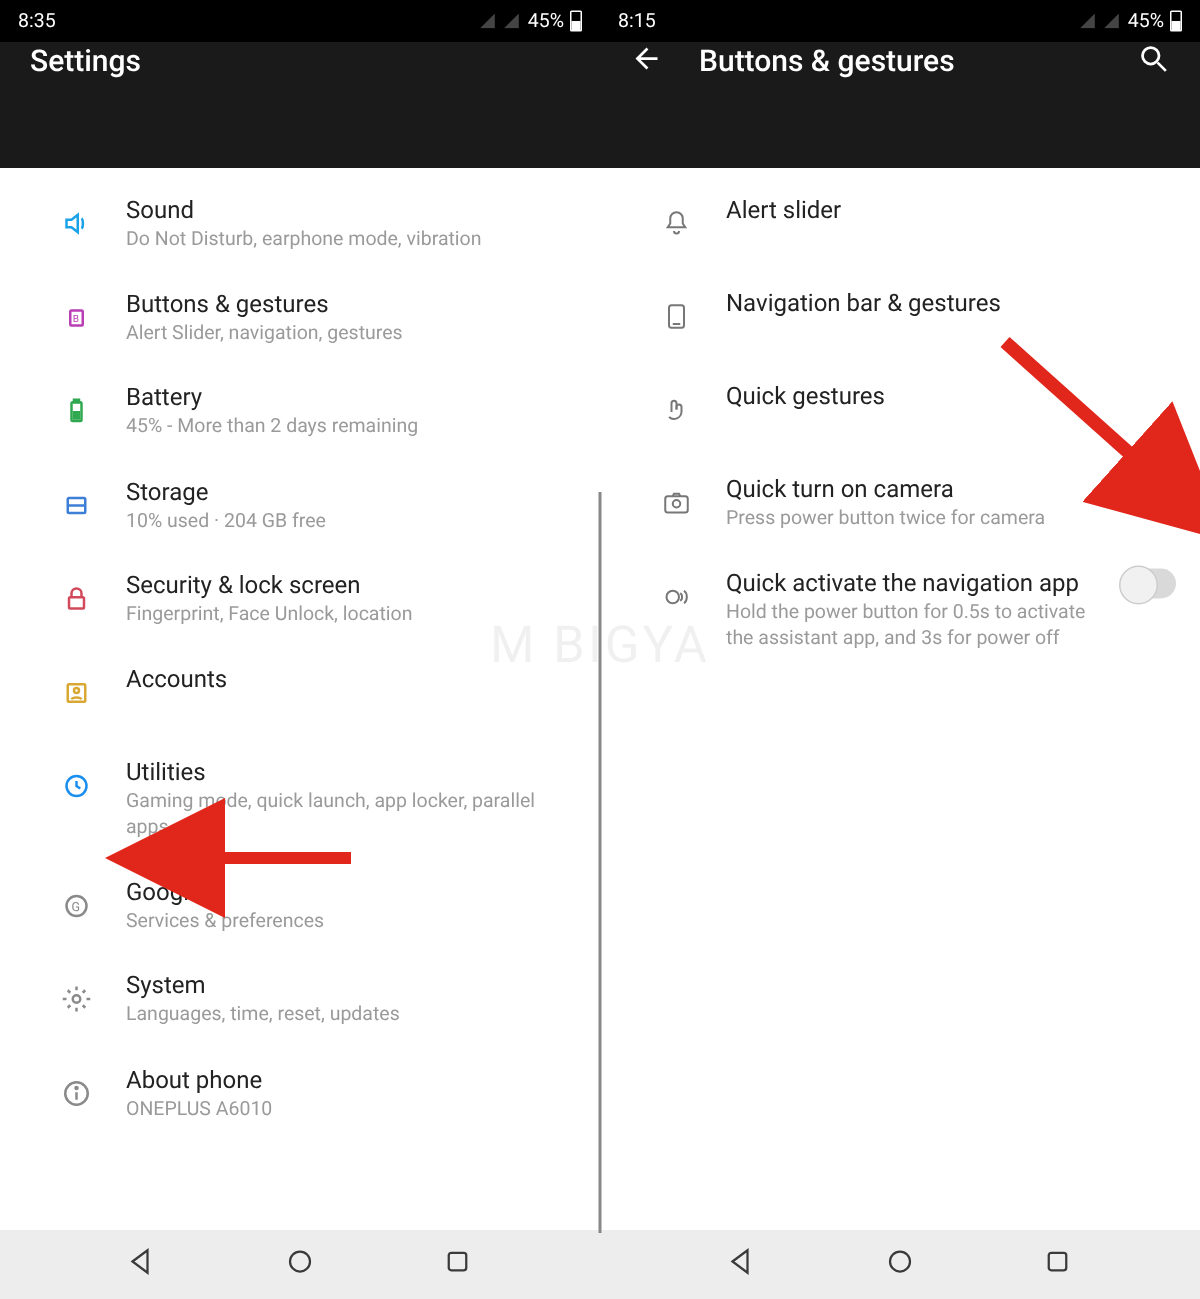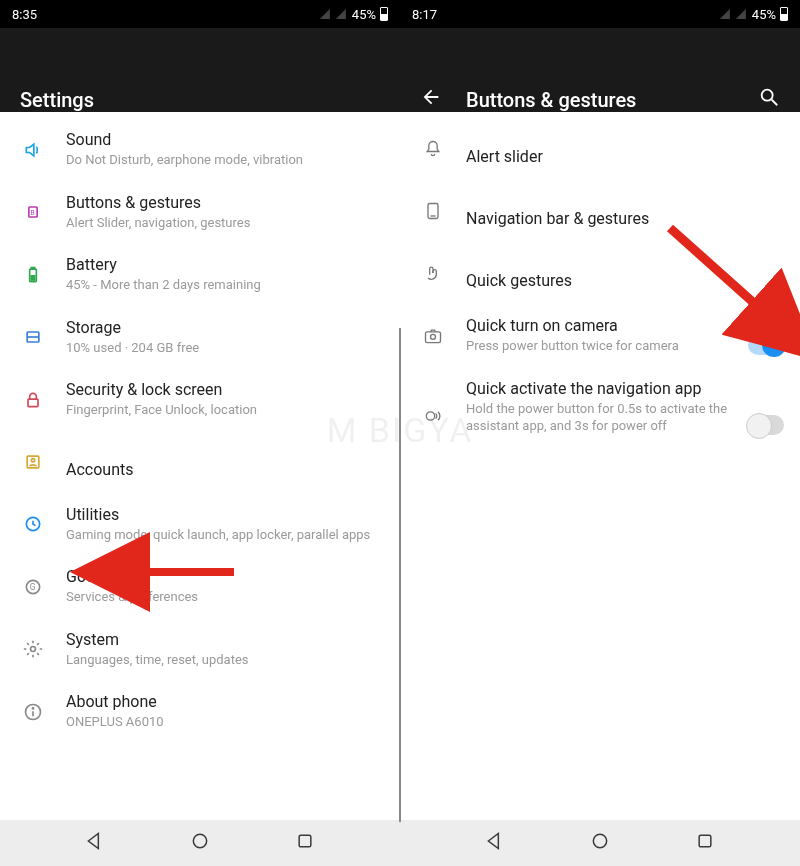--- a/index.html
+++ b/index.html
@@ -6,27 +6,27 @@
   body { width: 800px; height: 866px; background: #fff; position: relative; overflow: hidden; }
   .phone { position: absolute; top: 0; width: 400px; height: 866px; background: #fff; }
   .phone.left { left: 0; }
   .phone.right { left: 400px; }
   .statusbar { height: 28px; background: #000; color: #fff; display: flex; align-items: center; justify-content: space-between; padding: 0 12px; font-size: 13px; }
   .statusbar .right { display: flex; align-items: center; gap: 6px; }
   .statusbar .sim { width: 10px; height: 10px; background: #888; clip-path: polygon(0 100%,100% 0,100% 100%); opacity:.5; }
   .statusbar .batt { display:flex; align-items:flex-start; gap:4px; }
   .statusbar .batt-icon { width: 8px; height: 14px; border:1px solid #fff; border-radius:1px; position:relative; }
   .statusbar .batt-icon::after { content:""; position:absolute; left:0; right:0; bottom:0; height:45%; background:#fff; }
-  .header { height: 84px; background: #1a1a1a; color: #fff; display: flex; align-items: flex-end; padding: 0 20px; gap: 24px; }
+  .header { height: 84px; background: #1a1a1a; color: #fff; display: flex; align-items: flex-start; padding: 0 20px; gap: 24px; }
   .header .title { font-size: 20px; font-weight: 500; }
   .header .back svg { width: 22px; height: 22px; fill:#fff; }
   .header .search { margin-left:auto; }
   .header .search svg { width:22px; height:22px; fill:#fff; }
   .list { padding: 6px 0; overflow:hidden; }
-  .row { display: flex; padding: 12px 16px 12px 14px; align-items: flex-end; min-height: 62px; }
+  .row { display: flex; padding: 12px 16px 12px 14px; align-items: flex-start; min-height: 62px; margin-left: 18px; }
   .row .icon-wrap { width: 38px; height: 38px; border-radius: 50%; background: #fff; display:flex; align-items:center; justify-content:center; flex-shrink:0; }
   .row .icon-wrap.plain { background: transparent; }
   .row .txt { margin-left: 14px; flex: 1; }
   .row .title { font-size: 16px; color: #222; margin-bottom: 2px; }
   .row .sub { font-size: 13px; color: #9a9a9a; line-height: 1.35; }
   .row .ctl { margin-left: 8px; }
   .sw { width: 36px; height: 20px; border-radius: 10px; position: relative; }
   .sw.on { background: #b3dafb; }
   .sw.on::after { content:""; position:absolute; right:-2px; top:-2px; width:24px; height:24px; border-radius:50%; background:#1a8ff0; }
   .sw.off { background: #d9d9d9; }
@@ -189,21 +189,21 @@
           <circle cx="12" cy="12" r="8"></circle>
         </svg></span>
     <span><svg viewBox="0 0 24 24">
           <rect x="5" y="5" width="14" height="14" rx="2"></rect>
         </svg></span>
   </div>
 </div>
 
 <div class="phone right">
   <div class="statusbar">
-    <span>8:17</span>
+    <span>8:15</span>
     <div class="right">
       <span class="sim"></span>
       <span class="sim"></span>
       <span class="batt">
           <span>45%</span>
           <span class="batt-icon"></span>
         </span>
     </div>
   </div>
   <div class="header">

